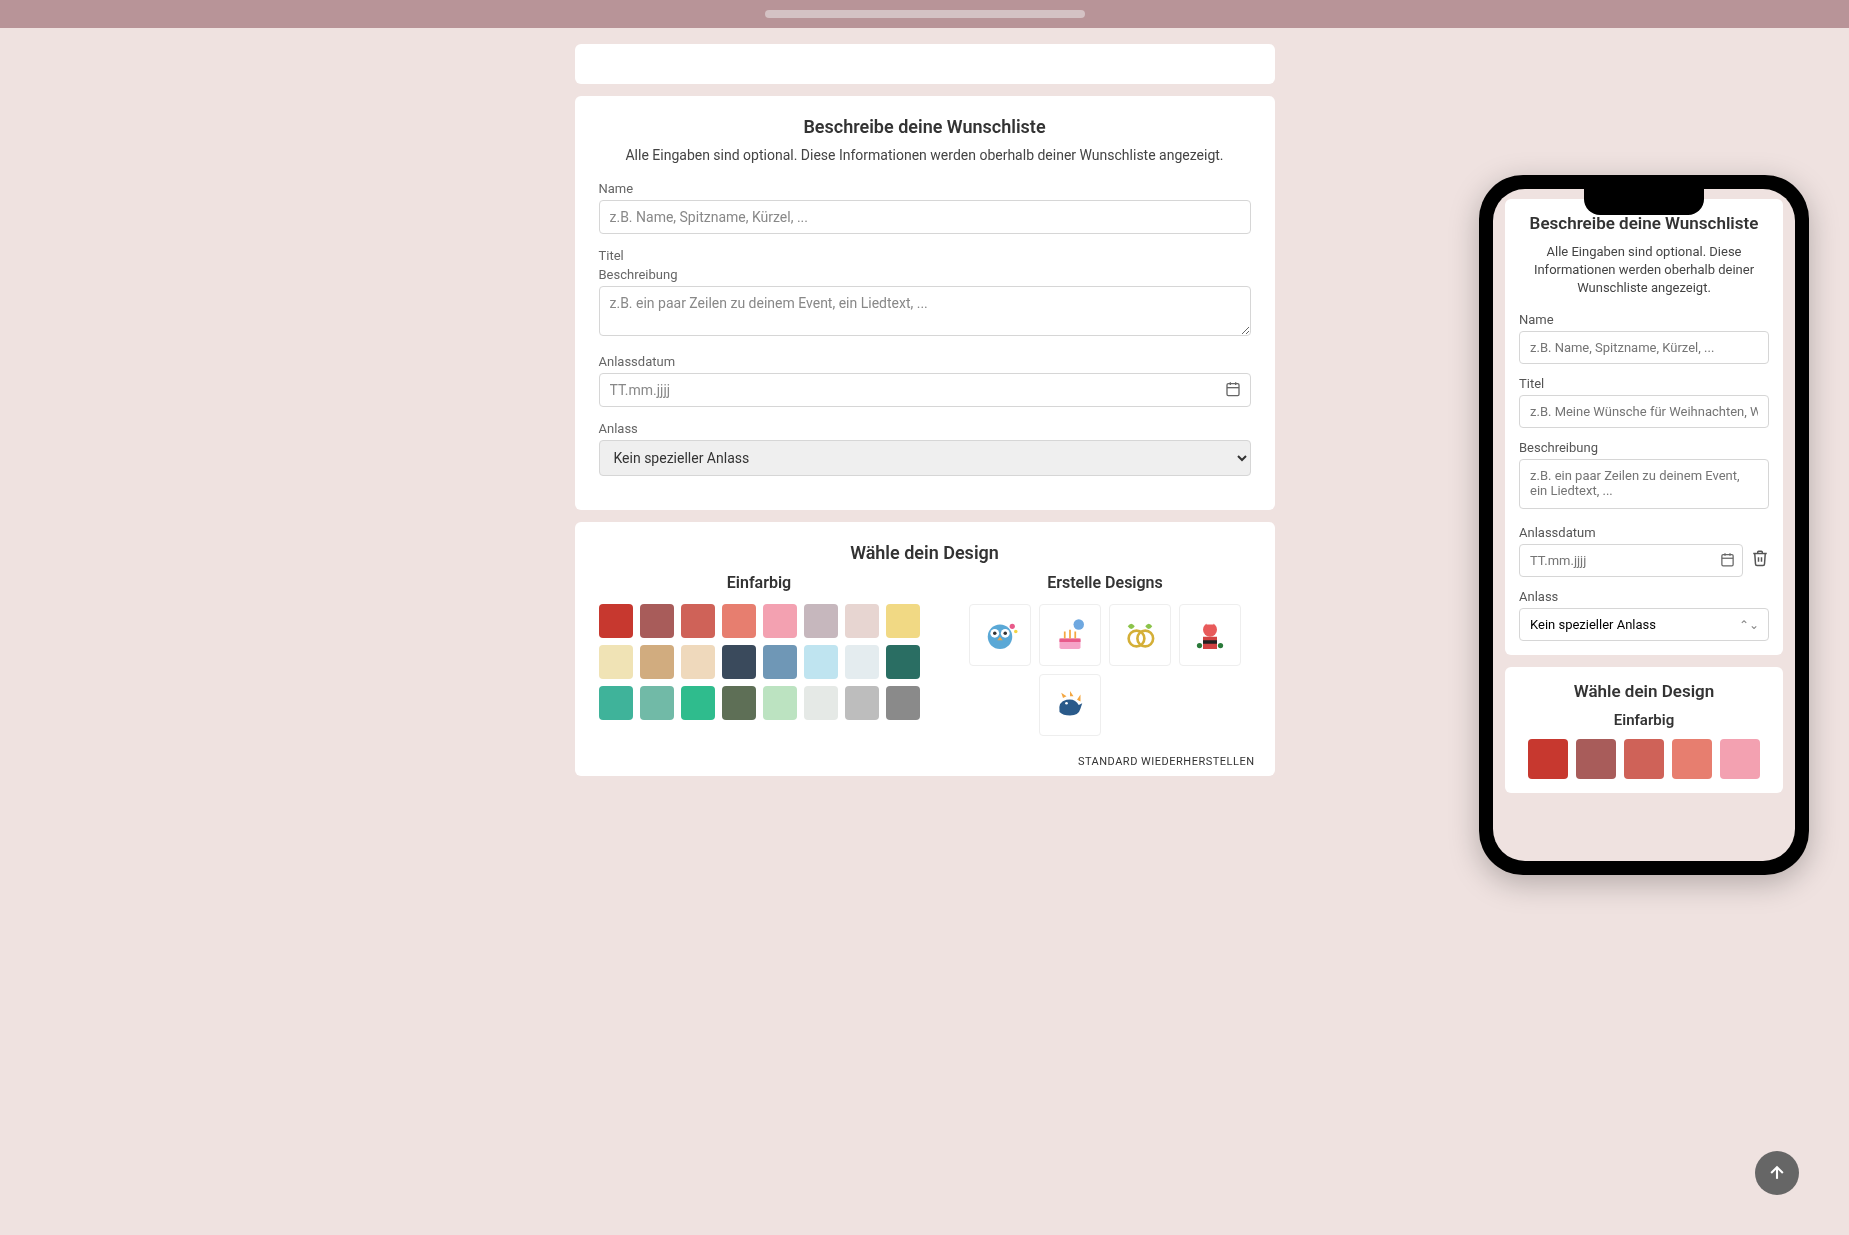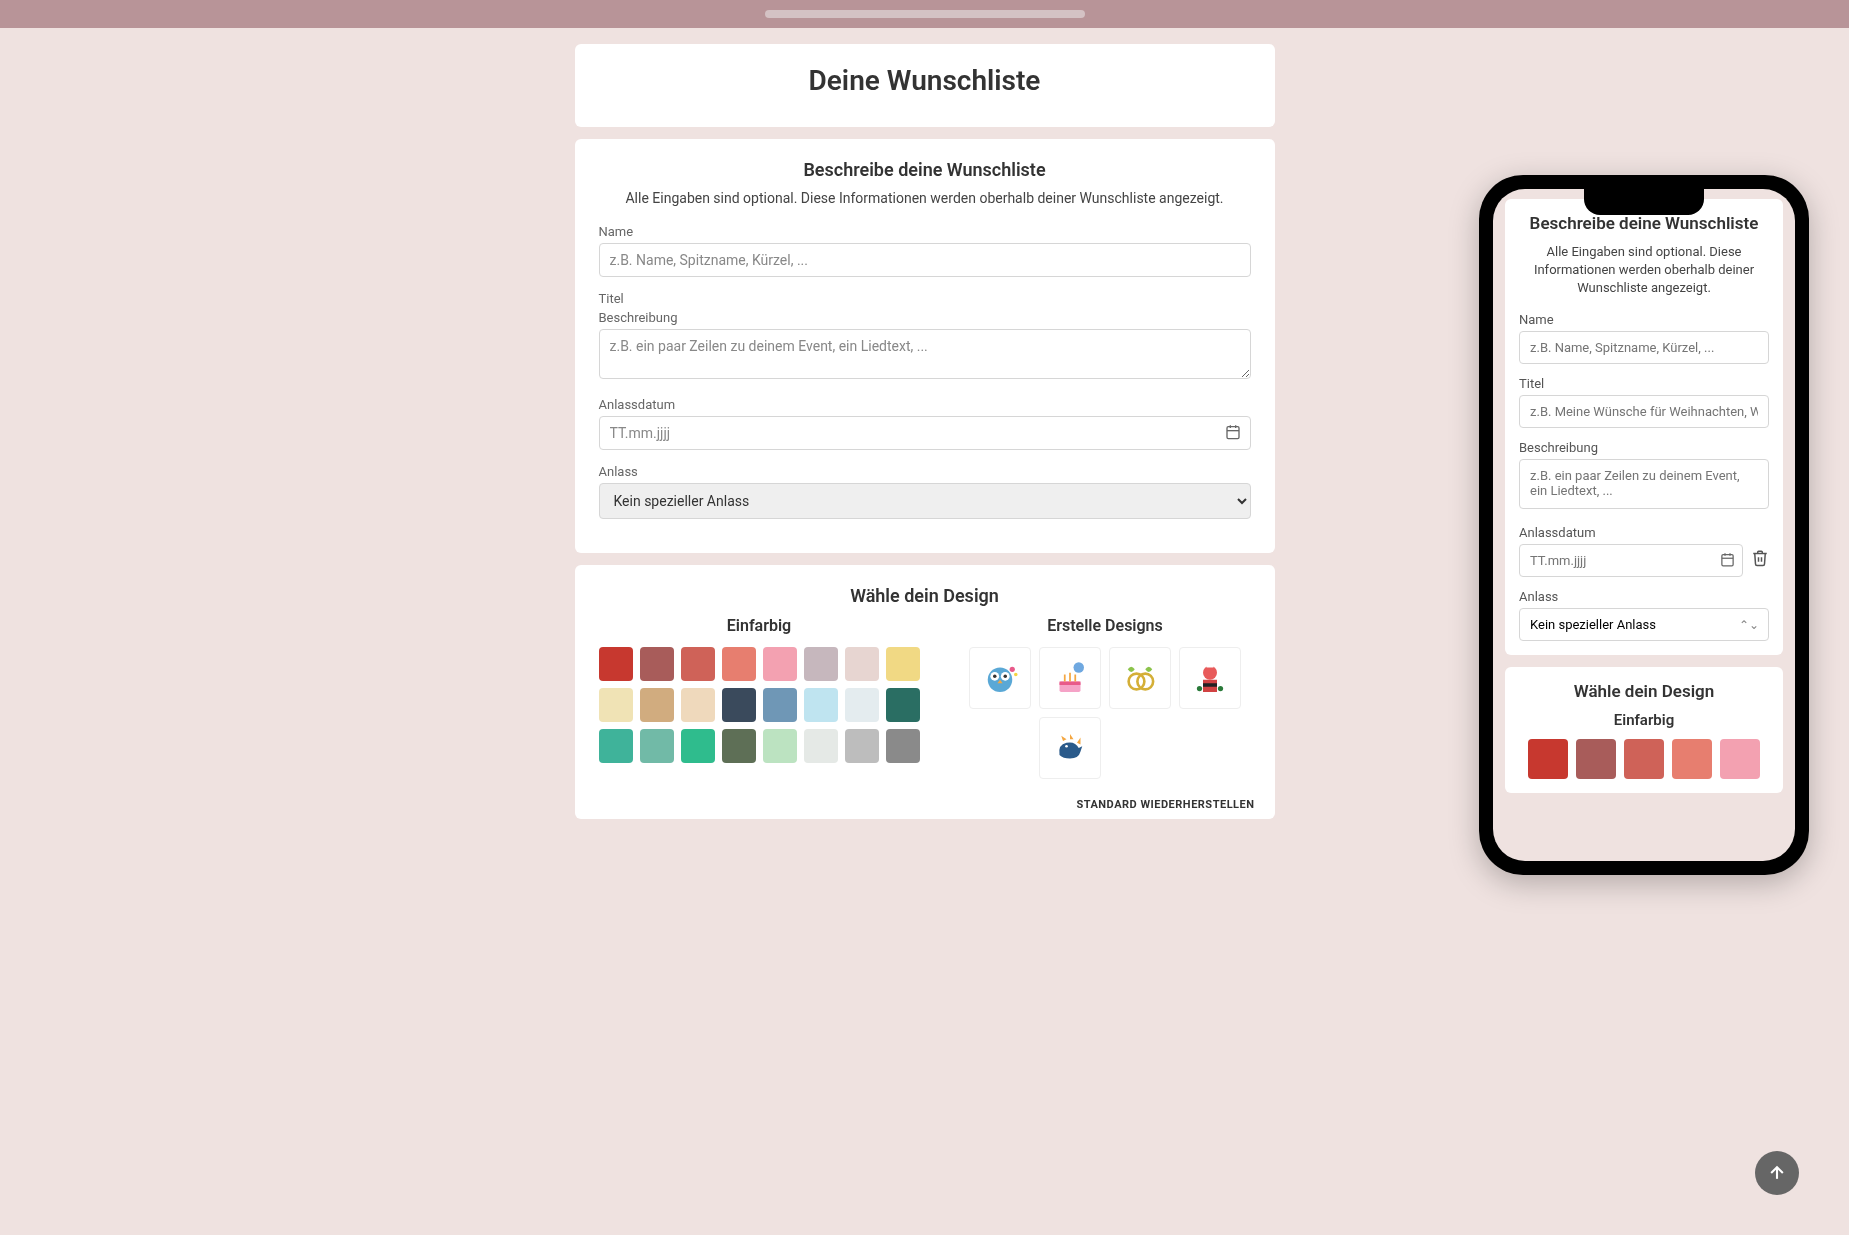--- a/index.html
+++ b/index.html
@@ -118,21 +118,21 @@
       justify-content: center;
       cursor: pointer;
     }
     .special-tile.row2 { grid-column: 2 / 3; }
     .restore-link {
       position: absolute;
       right: 20px;
       bottom: 8px;
       font-size: 11px;
       letter-spacing: 0.5px;
-      font-weight: 700;
+      font-weight: 400;
       color: #333;
       cursor: pointer;
     }
     
     
     .phone {
       position: fixed;
       right: 40px;
       top: 175px;
       width: 330px;
@@ -239,21 +239,20 @@
 </head>
 <body>
 
 <div class="top-bar">
   <div class="top-bar-line"></div>
 </div>
 
 <div class="page-wrap">
 
   <div class="card">
-    <h1>Deine Wunschliste</h1>
   </div>
 
   <div class="card form-card">
     <h2>Beschreibe deine Wunschliste</h2>
     <p class="subtitle">Alle Eingaben sind optional. Diese Informationen werden oberhalb deiner Wunschliste angezeigt.</p>
 
     <label class="field-label">Name</label>
     <input class="field-input" placeholder="z.B. Name, Spitzname, Kürzel, ..." style="">
 
     <label class="field-label">Titel</label>

